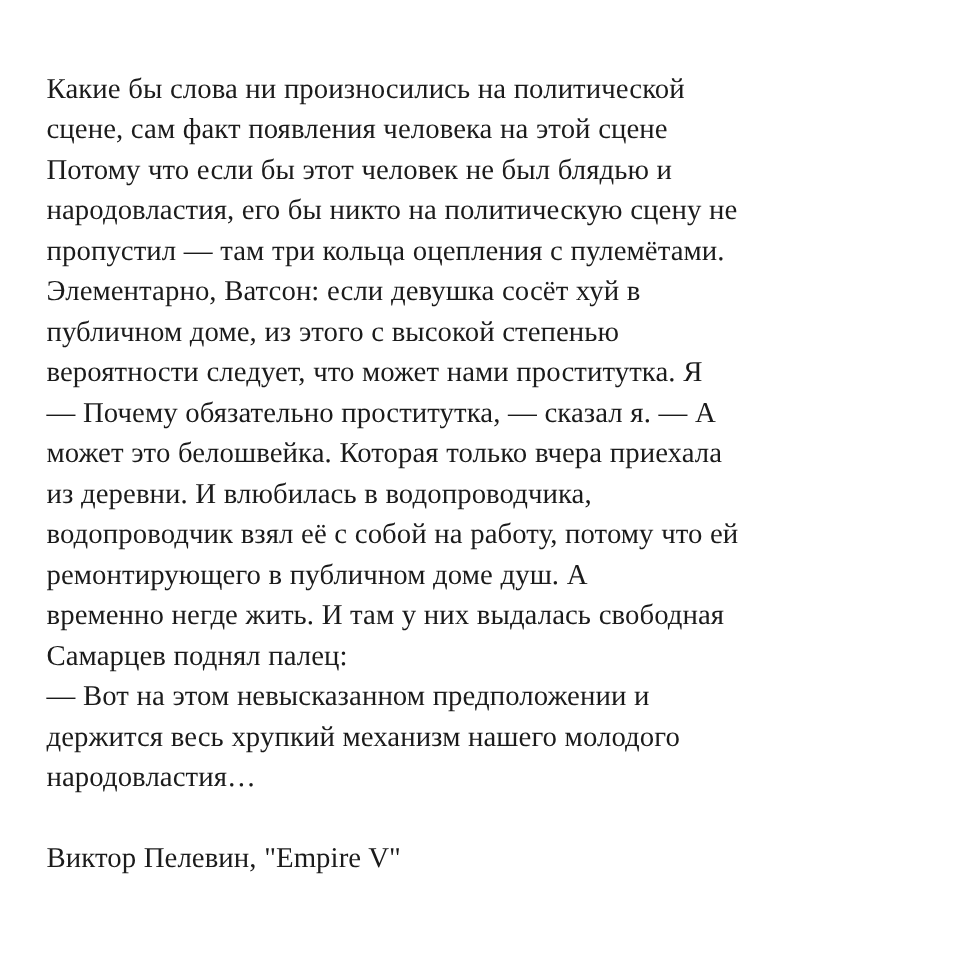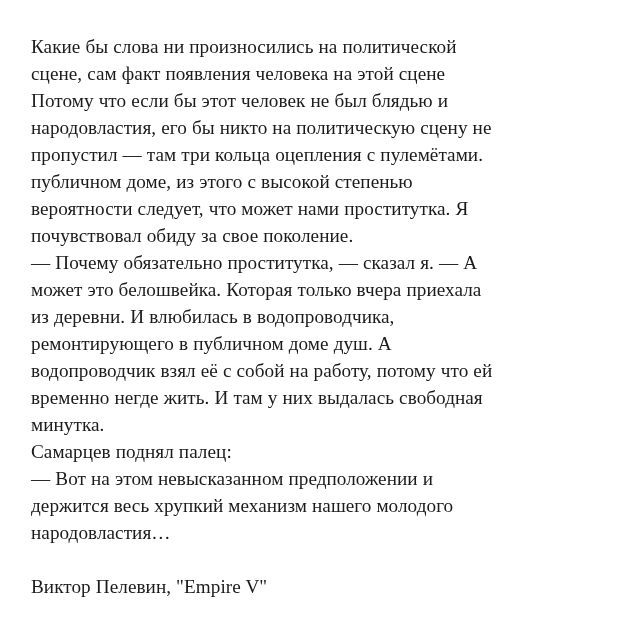--- a/index.html
+++ b/index.html
@@ -12,21 +12,21 @@
     width: 640px;
     height: 640px;
     overflow: hidden;
     font-family: "Liberation Serif", "DejaVu Serif", serif;
   }
   .card {
     width: 640px;
     height: 640px;
     box-sizing: border-box;
     background: #ffffff;
-    padding: 33px 24px 0 31px;
+    padding: 46px 24px 0 31px;
     position: relative;
   }
   .quote-body {
     font-size: 19.2px;
     line-height: 27px;
     color: #1b1b1b;
     letter-spacing: 0.05px;
     word-spacing: 0.2px;
     text-align: left;
     -webkit-font-smoothing: antialiased;
@@ -55,30 +55,29 @@
 <body style="background: rgb(255, 255, 255);">
 
 <div class="card">
 
   <div class="quote-body">
     <span class="quote-line">Какие бы слова ни произносились на политической</span>
     <span class="quote-line">сцене, сам факт появления человека на этой сцене</span>
     <span class="quote-line">Потому что если бы этот человек не был блядью и</span>
     <span class="quote-line">народовластия, его бы никто на политическую сцену не</span>
     <span class="quote-line">пропустил — там три кольца оцепления с пулемётами.</span>
+    <span class="quote-line">Элементарно, Ватсон: если девушка сосёт хуй в</span>
     <span class="quote-line">публичном доме, из этого с высокой степенью</span>
     <span class="quote-line">вероятности следует, что может нами проститутка. Я</span>
-    <span class="quote-line">почувствовал обиду за свое поколение.</span>
     <span class="quote-line">— Почему обязательно проститутка, — сказал я. — А</span>
     <span class="quote-line">может это белошвейка. Которая только вчера приехала</span>
     <span class="quote-line">из деревни. И влюбилась в водопроводчика,</span>
+    <span class="quote-line">водопроводчик взял её с собой на работу, потому что ей</span>
     <span class="quote-line">ремонтирующего в публичном доме душ. А</span>
-    <span class="quote-line">водопроводчик взял её с собой на работу, потому что ей</span>
     <span class="quote-line">временно негде жить. И там у них выдалась свободная</span>
-    <span class="quote-line">минутка.</span>
     <span class="quote-line">Самарцев поднял палец:</span>
     <span class="quote-line">— Вот на этом невысказанном предположении и</span>
     <span class="quote-line">держится весь хрупкий механизм нашего молодого</span>
     <span class="quote-line">народовластия…</span>
 
     <span class="spacer-line"></span>
 
     <span class="attribution">Виктор Пелевин, "Empire V"</span>
   </div>
 

